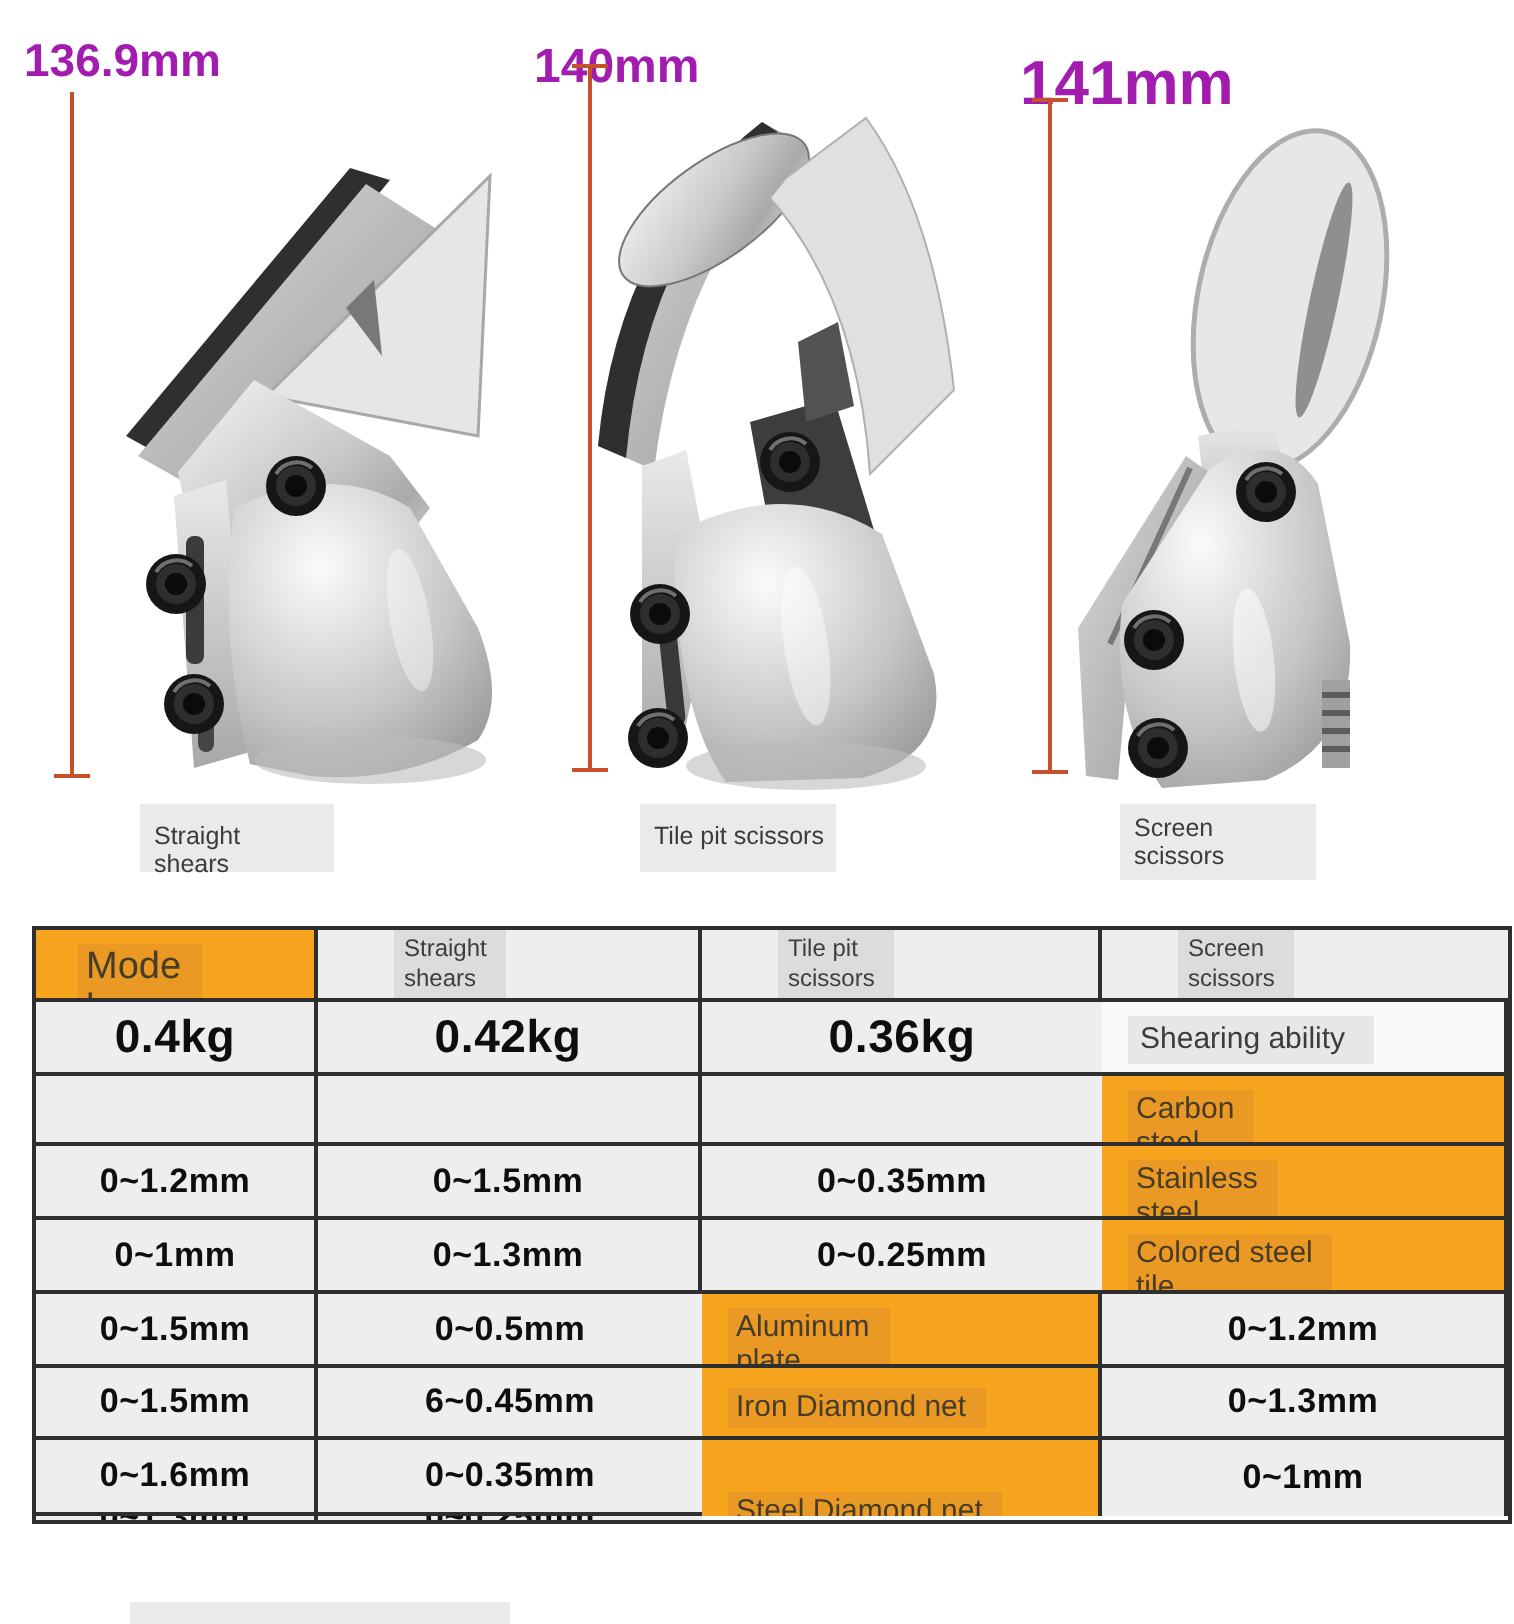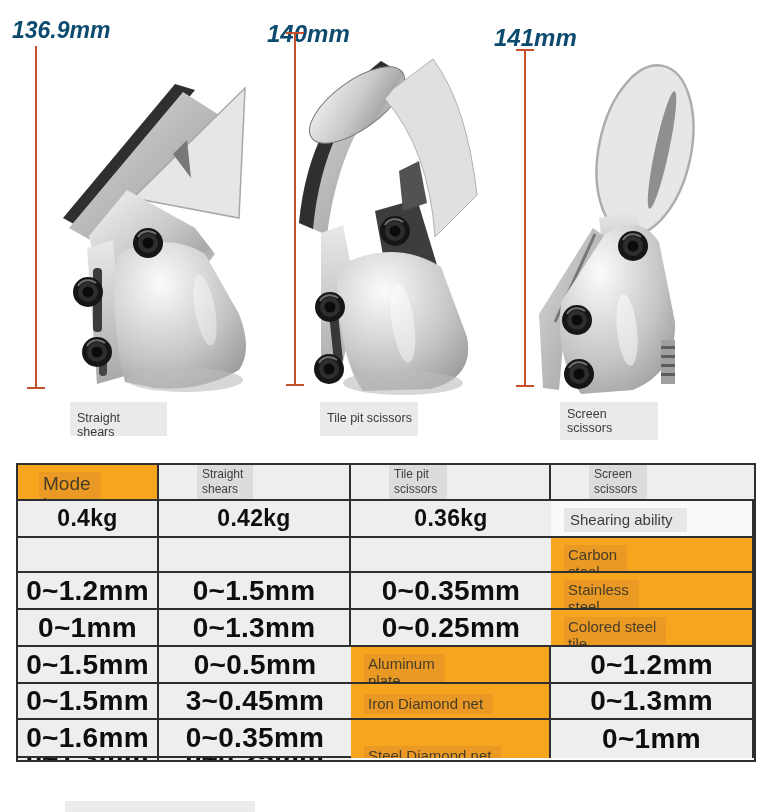--- a/index.html
+++ b/index.html
@@ -1,20 +1,20 @@
 <!DOCTYPE html>
 <html><head>
 <meta charset="utf-8">
 <style>
   html,body{margin:0;padding:0;background:#ffffff;}
   #stage{position:relative;width:757px;height:812px;background:#ffffff;overflow:hidden;
          font-family:"Liberation Sans", sans-serif;}
 
   
-  .dim-label{position:absolute;font-weight:bold;font-size:23px;color:#0c4a6e;line-height:1;font-style:italic;}
+  .dim-label{position:absolute;font-weight:bold;font-size:23px;color:#a21caf;line-height:1;}
   .dim-line{position:absolute;width:2px;background:#c6502a;}
   .dim-line::after{content:"";position:absolute;bottom:-1px;left:-8px;width:18px;height:2px;background:#c6502a;}
   .dim-line.ticktop::before{content:"";position:absolute;top:-1px;left:-8px;width:18px;height:2px;background:#c6502a;}
 
   
   .tool-tag{position:absolute;background:#eaeaea;color:#3b3b3b;font-size:12.5px;line-height:14px;
             padding:9px 6px 6px 7px;white-space:pre-line;box-sizing:border-box;}
 
   
   .spec-table{position:absolute;left:16px;top:463px;width:740px;height:299px;box-sizing:border-box;
@@ -25,21 +25,21 @@
   .cell.last-col{border-right:none;}
   .cell.last-row{border-bottom:none;}
   .lab{background:#f7a41f;color:#463c28;font-size:15px;line-height:17px;padding:7px 4px 0 13px;}
   .lab .hl{background:#ea9a24;display:inline-block;padding:1px 10px 2px 4px;white-space:pre-line;}
   .lab.big{font-size:19px;line-height:21px;padding-left:21px;}
   .lab.section{background:#fafafa;color:#3c3c3c;}
   .lab.section .hl{background:#e7e7e7;padding:3px 14px 4px 6px;}
   .hdr{background:#eeeeee;color:#3e3e3e;font-size:12px;line-height:15px;padding:0 0 0 38px;}
   .hdr .hl{background:#dcdcdc;display:inline-block;padding:2px 10px 2px 5px;white-space:pre-line;}
   .val{background:#eeeeee;display:flex;align-items:center;justify-content:center;
-       font-weight:bold;font-size:28px;color:#0e0e0e;letter-spacing:.3px;}
+       font-weight:bold;font-size:17px;color:#0e0e0e;letter-spacing:.3px;}
   .val.big{font-size:23px;}
 
   .bottom-strip{position:absolute;left:65px;top:801px;width:190px;height:11px;background:#ebebeb;}
   svg{position:absolute;}
 </style>
 </head>
 <body>
 
 <div id="stage">
 
@@ -72,21 +72,21 @@
         <circle r="15" fill="#161616"></circle>
           <circle r="10" fill="#2e2e2e"></circle>
           <circle r="5.5" fill="#0b0b0b"></circle>
         <path d="M -10 -6 A 12 12 0 0 1 8 -9" stroke="#6f6f6f" stroke-width="2" fill="none"></path>
       </g>
     </defs>
   </svg>
 
   <div class="dim-label" style="left:12px;top:19px">136.9mm</div>
   <div class="dim-label" style="left:267px;top:22px;font-size:24px">140mm</div>
-  <div class="dim-label" style="left:494px;top:26px;font-size:24px">141mm</div>
+  <div class="dim-label" style="left:510px;top:26px;font-size:31px">141mm</div>
 
   <div class="dim-line" style="left:35px;top:46px;height:342px"></div>
   <div class="dim-line ticktop" style="left:294px;top:33px;height:352px"></div>
   <div class="dim-line ticktop" style="left:524px;top:50px;height:336px"></div>
 
   <svg style="left:55px;top:58px" width="200" height="337" viewBox="0 0 200 337">
     <polygon points="8,160 120,26 140,32 26,170" fill="#2f2f2f"></polygon>
     <polygon points="14,170 128,34 172,62 46,188" fill="url(#gBlade)"></polygon>
     <polygon points="78,140 190,30 184,160" fill="#e6e6e6" stroke="#a8a8a8" stroke-width="1.5"></polygon>
     <polygon points="118,96 132,82 136,120" fill="#787878"></polygon>
@@ -176,21 +176,21 @@
 
     <div class="cell lab"><span class="hl">Colored steel
 tile</span></div>
     <div class="cell val">0~1.5mm</div>
     <div class="cell val last-col">0~0.5mm</div>
 
     <div class="cell lab"><span class="hl">Aluminum
 plate</span></div>
     <div class="cell val">0~1.2mm</div>
     <div class="cell val">0~1.5mm</div>
-    <div class="cell val last-col">3~0.45mm</div>
+    <div class="cell val last-col">6~0.45mm</div>
 
     <div class="cell lab" style="padding-top:10px"><span class="hl">Iron Diamond net</span></div>
     <div class="cell val">0~1.3mm</div>
     <div class="cell val">0~1.6mm</div>
     <div class="cell val last-col">0~0.35mm</div>
 
     <div class="cell lab last-row" style="padding-top:26px"><span class="hl">Steel Diamond net</span></div>
     <div class="cell val last-row">0~1mm</div>
     <div class="cell val last-row">0~1.3mm</div>
     <div class="cell val last-row last-col">0~0.25mm</div>

